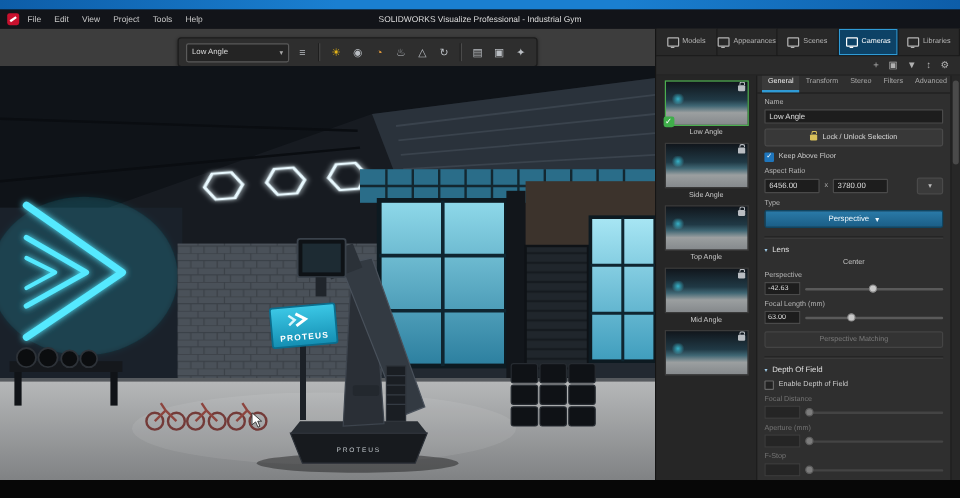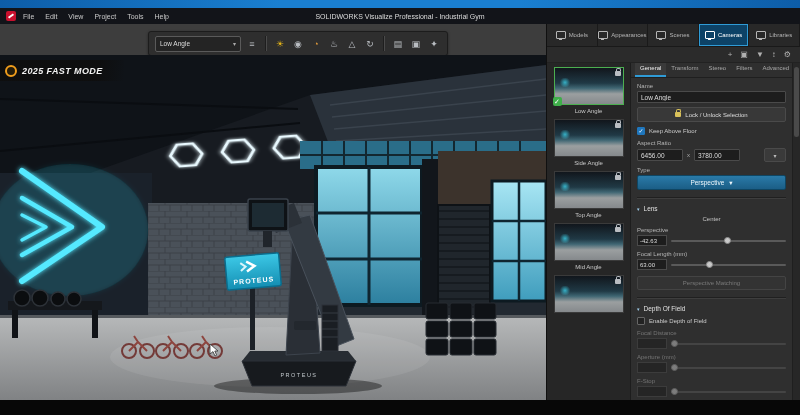--- a/index.html
+++ b/index.html
@@ -304,24 +304,20 @@
           <g transform="rotate(-5 253 216)">
             <rect x="226" y="200" width="54" height="33" rx="2" fill="url(#signG)" stroke="#0a6d8d" stroke-width="1.5"></rect>
             <polyline points="241,207 246,211 241,215" stroke="#d9f5fb" stroke-width="2" fill="none"></polyline>
             <polyline points="247,206 255,211 247,216" stroke="#ffffff" stroke-width="2.5" fill="none"></polyline>
             <text x="253" y="228" text-anchor="middle" font-size="7" font-weight="bold" letter-spacing="1" fill="#ffffff">PROTEUS</text>
           </g>
           <rect x="294" y="266" width="22" height="9" rx="2" fill="#23282e"></rect>
         </g>
       </svg>
 
-      <div id="badge">
-        <span class="badge-ring"></span>
-        <span>2025 FAST MODE</span>
-      </div>
 
       <div id="cursor">
         <svg width="12" height="14" viewBox="0 0 12 14">
           <path d="M2,1 L2,11 L5,8.6 L7,13 L8.6,12.2 L6.8,8 L10,8 Z" fill="#ffffff" stroke="#333" stroke-width=".8"></path>
         </svg>
       </div>
     </div>
 
     <div id="rightpanel">
 

